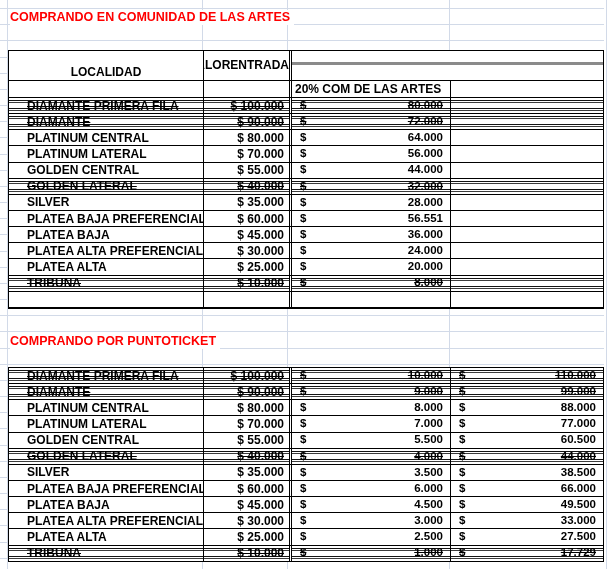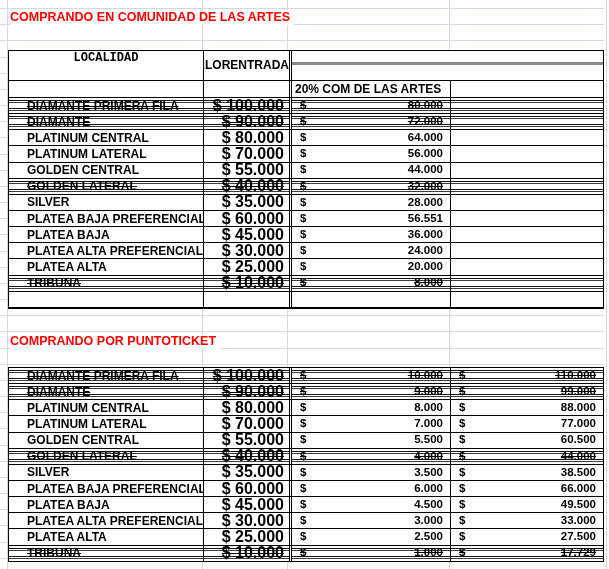--- a/index.html
+++ b/index.html
@@ -30,27 +30,27 @@
   #t1{top:50px; width:596px; height:259px; grid-template-rows:30px 17px; grid-auto-rows:16.15px;}
   #t2{top:367px; width:596px; height:195px; grid-auto-rows:16.15px;}
 
   .trow{display:contents;}
   .c{
     display:flex; align-items:center; box-sizing:border-box;
     border-right:1px solid #000; border-bottom:1px solid #000;
     font-size:12px; line-height:1; overflow:hidden; white-space:nowrap;
   }
   .c.loc{padding-left:18px;}
-  .c.val{justify-content:flex-end; padding-right:5px; font-size:16px; border-right:none;}
+  .c.val{justify-content:flex-end; padding-right:5px; font-size:12px; border-right:none;}
   .c.acc{justify-content:space-between; padding:0 7px 0 8px; font-size:11.5px; border-left:3px double #000;}
   .c.blank{border-right:none;}
   .c.lastcol{border-right:none;}
 
   
-  .hA{justify-content:center; align-items:flex-end; padding-bottom:16px;font-family:Liberation Mono, monospace;}
+  .hA{justify-content:center; align-items:flex-end; padding-bottom:2px;}
   .hB{flex-direction:row; justify-content:flex-end; align-items:center;
       padding-bottom:1px; line-height:1.25; border-right:none;}
   .hCD{grid-column:3 / 5; position:relative; border-left:3px double #000; border-right:none;}
   .gray-divider{position:absolute; left:0; right:0; top:11px; height:3px; background:#8a8a8a;}
   .hC20{border-left:3px double #000; align-items:flex-end; padding:0 12px 2px 3px;}
 
   
   .trow.struck > .c{
     background-image:
       linear-gradient(#141414,#141414),

